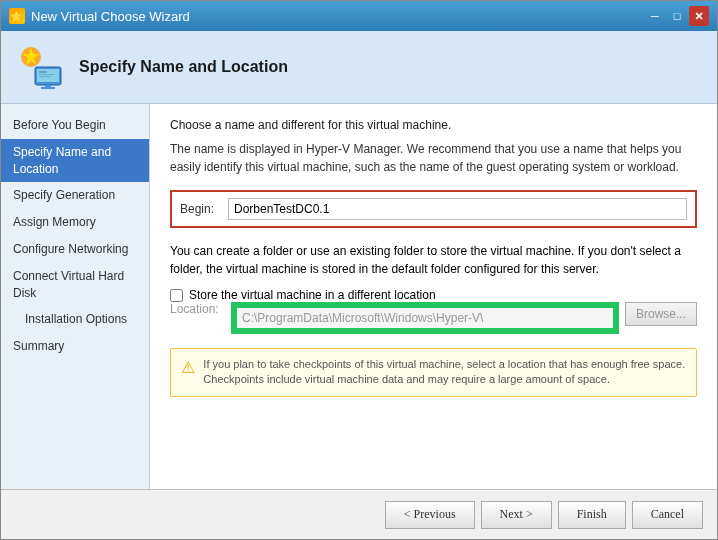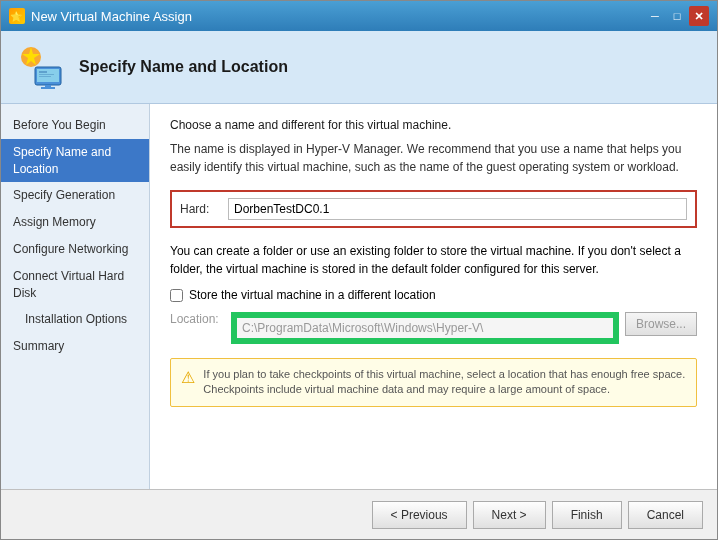--- a/index.html
+++ b/index.html
@@ -155,21 +155,21 @@
     .content-section {
       color: #000000;
       font-size: 12px;
       line-height: 1.5;
       margin-bottom: 10px;
     }
     .checkbox-row {
       display: flex;
       align-items: center;
       gap: 6px;
-      margin-bottom: 10px;
+      margin-bottom: 0;
     }
     .checkbox-row input[type=checkbox] {
       width: 13px;
       height: 13px;
     }
     .location-row {
       display: flex;
       gap: 6px;
       margin-bottom: 14px;
     }
@@ -227,39 +227,39 @@
       gap: 6px;
       flex-shrink: 0;
     }
     .footer-btn {
       padding: 5px 18px;
       font-size: 12px;
       border: 1px solid #aaa;
       background: linear-gradient(to bottom, #fefefe, #e0e0e0);
       cursor: pointer;
       height: 28px;
-      font-family: Liberation Sans, sans-serif;
+      font-family: Liberation Serif, serif;
       color: #333;
     }
     
     .computer-icon {
       width: 48px;
       height: 48px;
       position: relative;
     }
   </style>
 </head>
 <body>
 
 <div class="window">
 
   <div class="title-bar">
     <div class="title-bar-left">
       <div class="title-icon">⭐</div>
-      <span>New Virtual Machine Assign</span>
+      <span>New Virtual Choose Wizard</span>
     </div>
     <div class="title-controls">
       <button class="title-btn">─</button>
       <button class="title-btn">□</button>
       <button class="title-btn close">✕</button>
     </div>
   </div>
 
   <div class="header-band">
     <div class="computer-icon">
@@ -309,21 +309,21 @@
       <div class="sidebar-item">
         <span>Summary</span>
       </div>
     </div>
 
     <div class="content-area">
       <p class="content-intro">Choose a name and different for this virtual machine.</p>
       <p class="content-description">The name is displayed in Hyper-V Manager. We recommend that you use a name that helps you easily identify this virtual machine, such as the name of the guest operating system or workload.</p>
 
       <div class="name-row">
-        <span class="name-label">Hard:</span>
+        <span class="name-label">Begin:</span>
         <input class="name-input" type="text" value="DorbenTestDC0.1" style="">
       </div>
 
       <p class="content-section">You can create a folder or use an existing folder to store the virtual machine. If you don't select a folder, the virtual machine is stored in the default folder configured for this server.</p>
 
       <div class="checkbox-row">
         <input type="checkbox" style="">
         <span>Store the virtual machine in a different location</span>
       </div>
 

